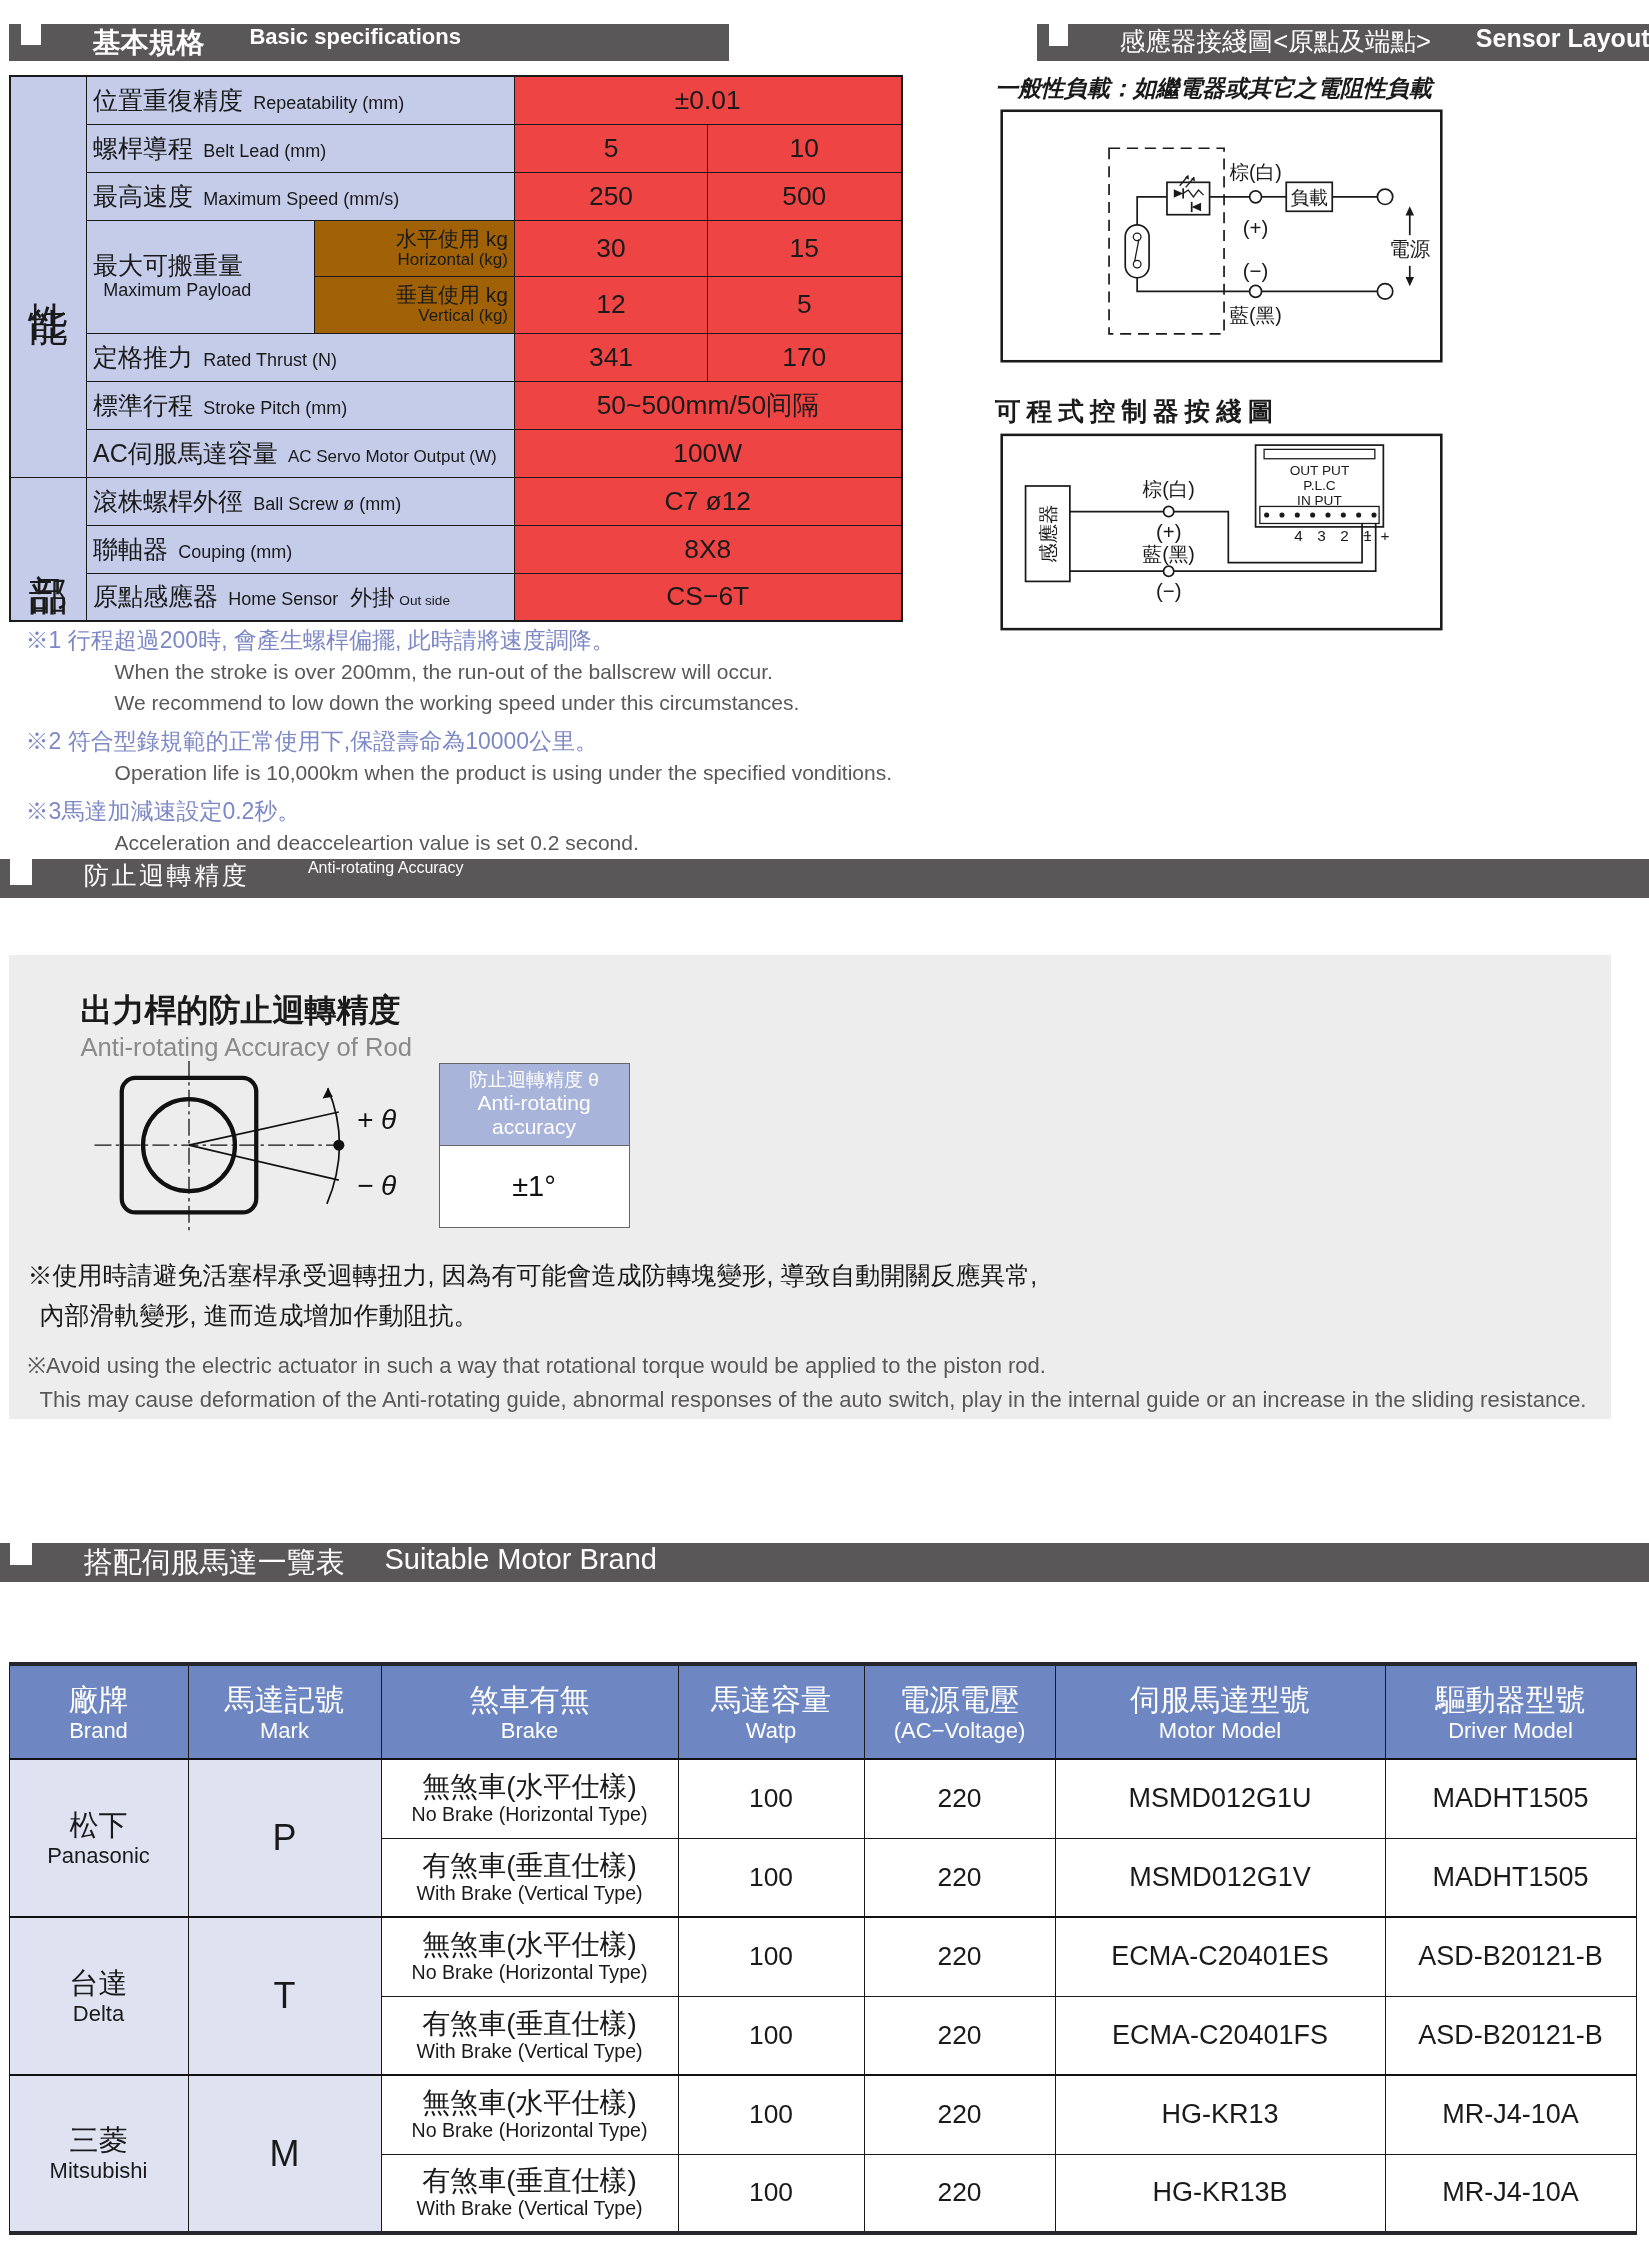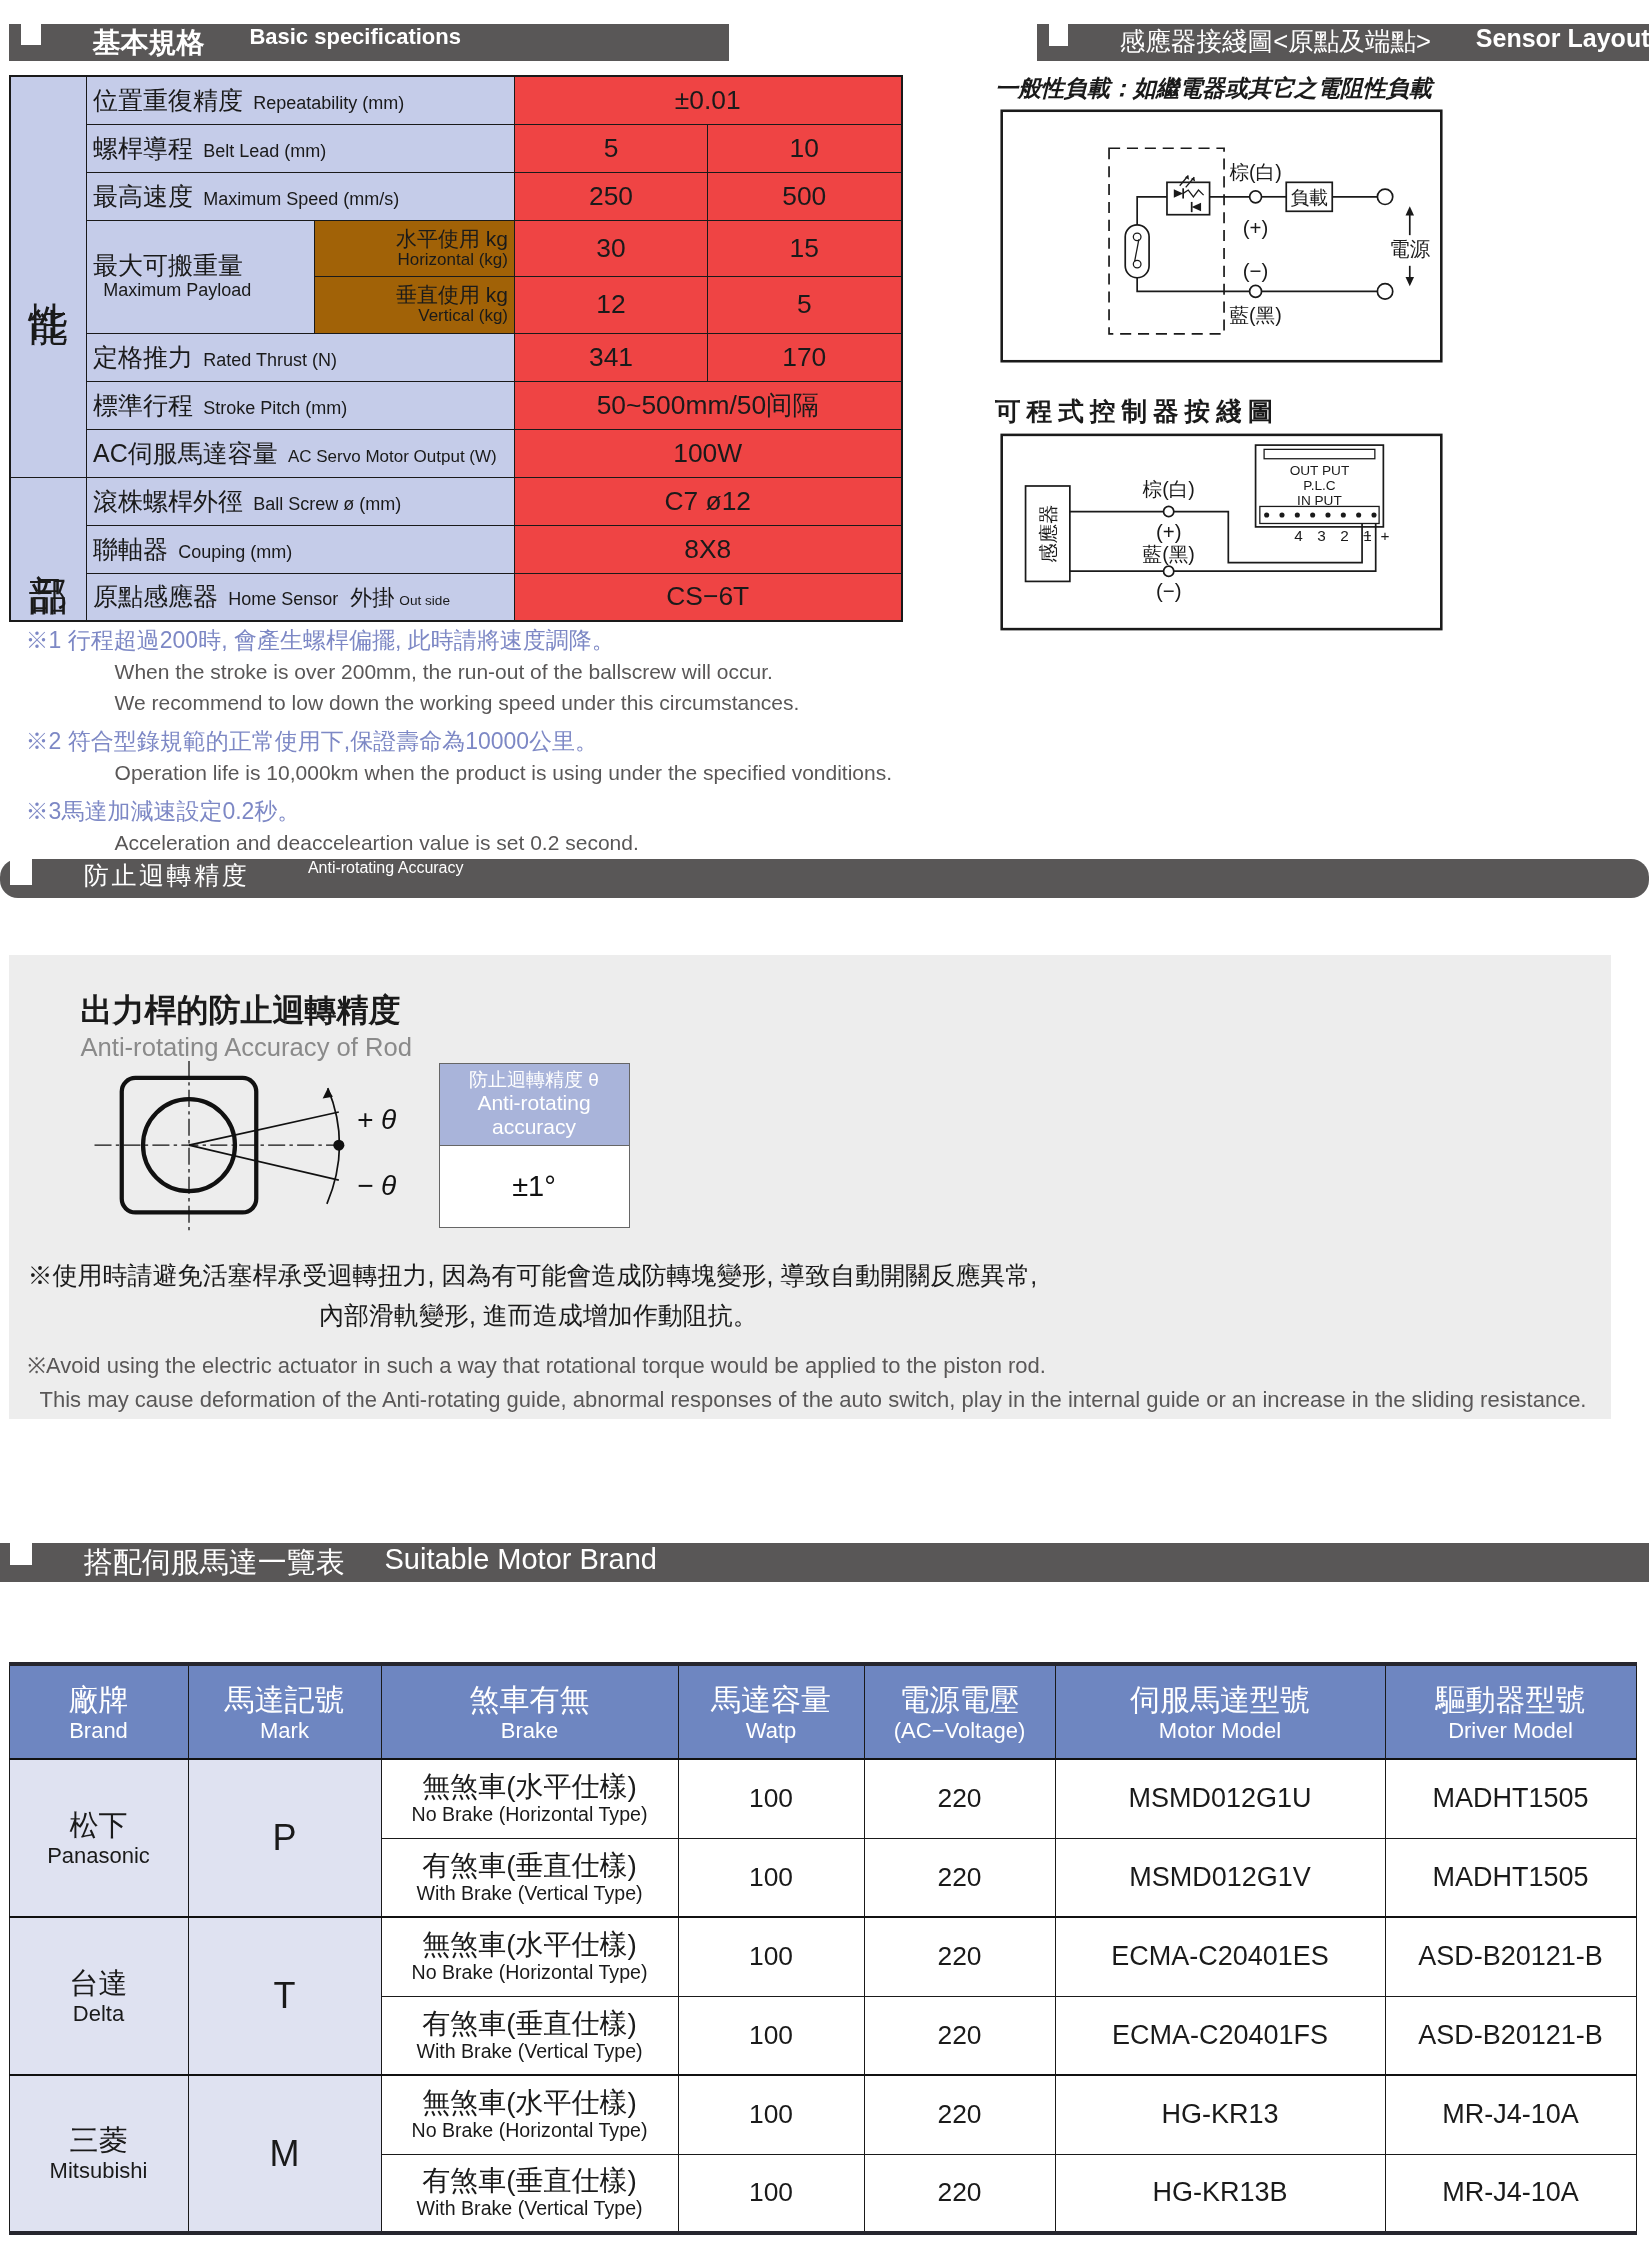--- a/index.html
+++ b/index.html
@@ -37,21 +37,21 @@
   .diagram-box{position:absolute;}
   
   .panel{position:absolute;left:8.5px;top:955px;width:1602px;height:464px;background:#ededed;}
   .acc-table{position:absolute;left:430px;top:108px;width:189px;border:0.9px solid #666;background:#fff;}
   .acc-head{background:#a9b4da;color:#fff;text-align:center;padding:5.1px 3.4px 6px;border-bottom:0.9px solid #666;}
   .acc-head .l1{display:block;font-size:19px;line-height:22px;}
   .acc-head .l2{display:block;font-size:21px;line-height:24px;}
   .acc-body{text-align:center;font-size:29px;padding:24px 0;color:#111;}
   .warn-zh{font-size:25px;color:#1a1a1a;line-height:40px;white-space:nowrap;}
   .warn-en{font-size:22px;color:#595757;line-height:34px;white-space:nowrap;}
-  .indent{padding-left:12px;text-align:center;}
+  .indent{padding-left:12px;}
   
   table.motor{position:absolute;left:8.5px;top:1662px;border-collapse:collapse;table-layout:fixed;
               border-top:4.3px solid #26262e;border-bottom:4.3px solid #26262e;}
   table.motor th,table.motor td{border:0.9px solid #1a1a1a;padding:0;vertical-align:middle;text-align:center;}
   table.motor th{background:#6e86c1;color:#fff;font-weight:normal;border-bottom:2.6px solid #111;}
   table.motor th .hzh{display:block;font-size:30px;line-height:37px;}
   table.motor th .hen{display:block;font-size:22px;line-height:25.6px;}
   td.brand,td.mark{background:#dfe2f1;}
   td.brand .zh{display:block;font-size:29px;line-height:34px;}
   td.brand .en{display:block;font-size:22px;line-height:27px;}
@@ -249,21 +249,21 @@
       <circle cx="198" cy="162" r="6" fill="#fff" stroke="#1a1a1a" stroke-width="2"></circle>
       <path d="M204,162 H441 V106" fill="none" stroke="#1a1a1a" stroke-width="2"></path>
 
       <text x="198" y="74" font-size="23" text-anchor="middle" fill="#1a1a1a">棕(白)</text>
       <text x="198" y="124" font-size="24" text-anchor="middle" fill="#1a1a1a">(+)</text>
       <text x="198" y="150" font-size="23" text-anchor="middle" fill="#1a1a1a">藍(黑)</text>
       <text x="198" y="194" font-size="24" text-anchor="middle" fill="#1a1a1a">(−)</text>
     </svg>
   </div>
 
-  <div class="bar" style="left:0;top:859px;width:1649px;height:39px;border-radius:18px;">
+  <div class="bar" style="left:0;top:859px;width:1649px;height:39px;">
     <span class="sq" style="width:22px;height:25.6px;margin-left:10.2px;"></span>
     <span class="zh" style="font-size:25px;font-weight:normal;letter-spacing:2.6px;">防止迴轉精度</span>
     <span class="en" style="font-size:16px;font-weight:normal;margin-left:20.5px;">Anti-rotating Accuracy</span>
   </div>
 
   <div class="panel">
     <div style="position:absolute;left:72px;top:34px;font-size:32px;font-weight:bold;">出力桿的防止迴轉精度</div>
     <div style="position:absolute;left:72px;top:78px;font-size:25.6px;color:#8a8a8a;">Anti-rotating Accuracy of Rod</div>
 
     <svg width="332" height="209" viewBox="0 0 390 245" style="position:absolute;left:77px;top:104px;">

